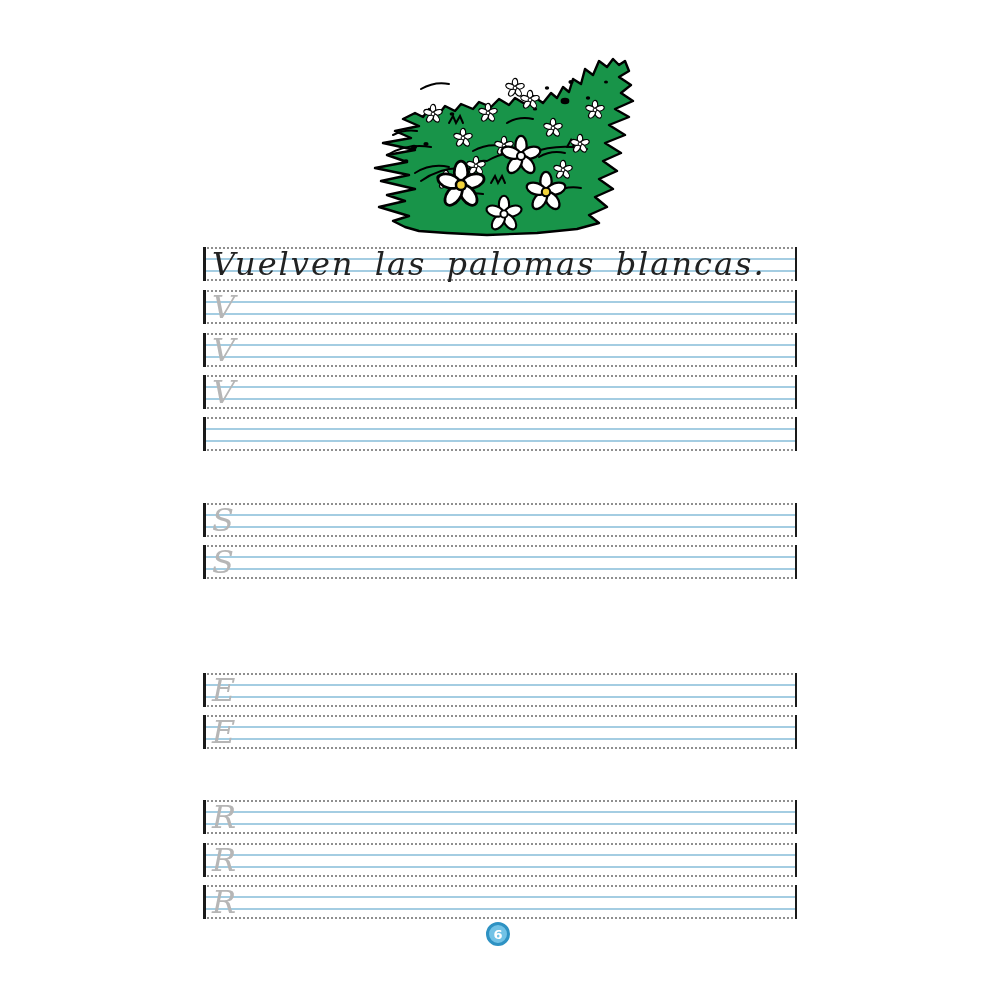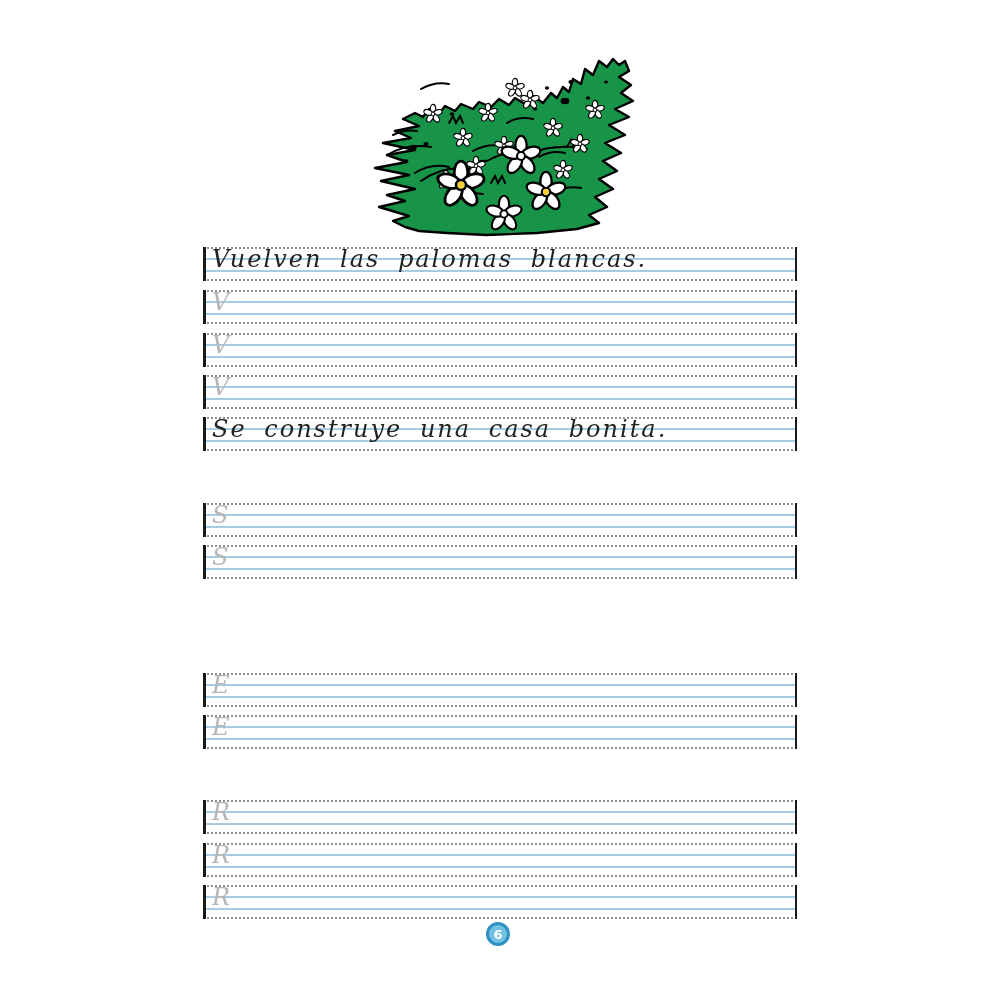--- a/index.html
+++ b/index.html
@@ -15,21 +15,21 @@
     border-top:2px dotted #8f8f8f;border-bottom:2px dotted #8f8f8f;background:#fff;
   }
   .blue{position:absolute;left:1px;right:1px;height:2px;background:#a4cde2;}
   .blue.a{top:9px;}
   .blue.b{top:21px;}
   .bar{position:absolute;top:-2px;bottom:-2px;background:#1a1a1a;}
   .bar.l{left:0;width:3px;}
   .bar.r{right:0;width:2px;}
   .model-text,.trace-text{
     position:absolute;top:-4px;left:9px;white-space:nowrap;
-    font-style:italic;font-size:24px;line-height:normal;
+    font-style:italic;font-size:32px;line-height:normal;
     letter-spacing:2px;word-spacing:8px;
   }
   .model-text{color:#222222;}
   .trace-text{color:#b6b6b6;}
   
   .badge{
     position:absolute;left:486px;top:922px;width:24px;height:24px;box-sizing:border-box;
     background:#72c2e6;border:3px solid #2e92c3;border-radius:50%;
     display:flex;align-items:center;justify-content:center;
     color:#ffffff;font-family:"DejaVu Sans", sans-serif;font-size:13px;font-weight:bold;
@@ -143,21 +143,20 @@
     <span class="blue a"></span>
       <span class="blue b"></span>
     <span class="trace-text">V</span>
     <span class="bar l"></span>
       <span class="bar r"></span>
   </div>
 
   <div class="strip" style="top:417px">
     <span class="blue a"></span>
       <span class="blue b"></span>
-    <span class="model-text">Se construye una casa bonita.</span>
     <span class="bar l"></span>
       <span class="bar r"></span>
   </div>
   <div class="strip" style="top:503px">
     <span class="blue a"></span>
       <span class="blue b"></span>
     <span class="trace-text">S</span>
     <span class="bar l"></span>
       <span class="bar r"></span>
   </div>

